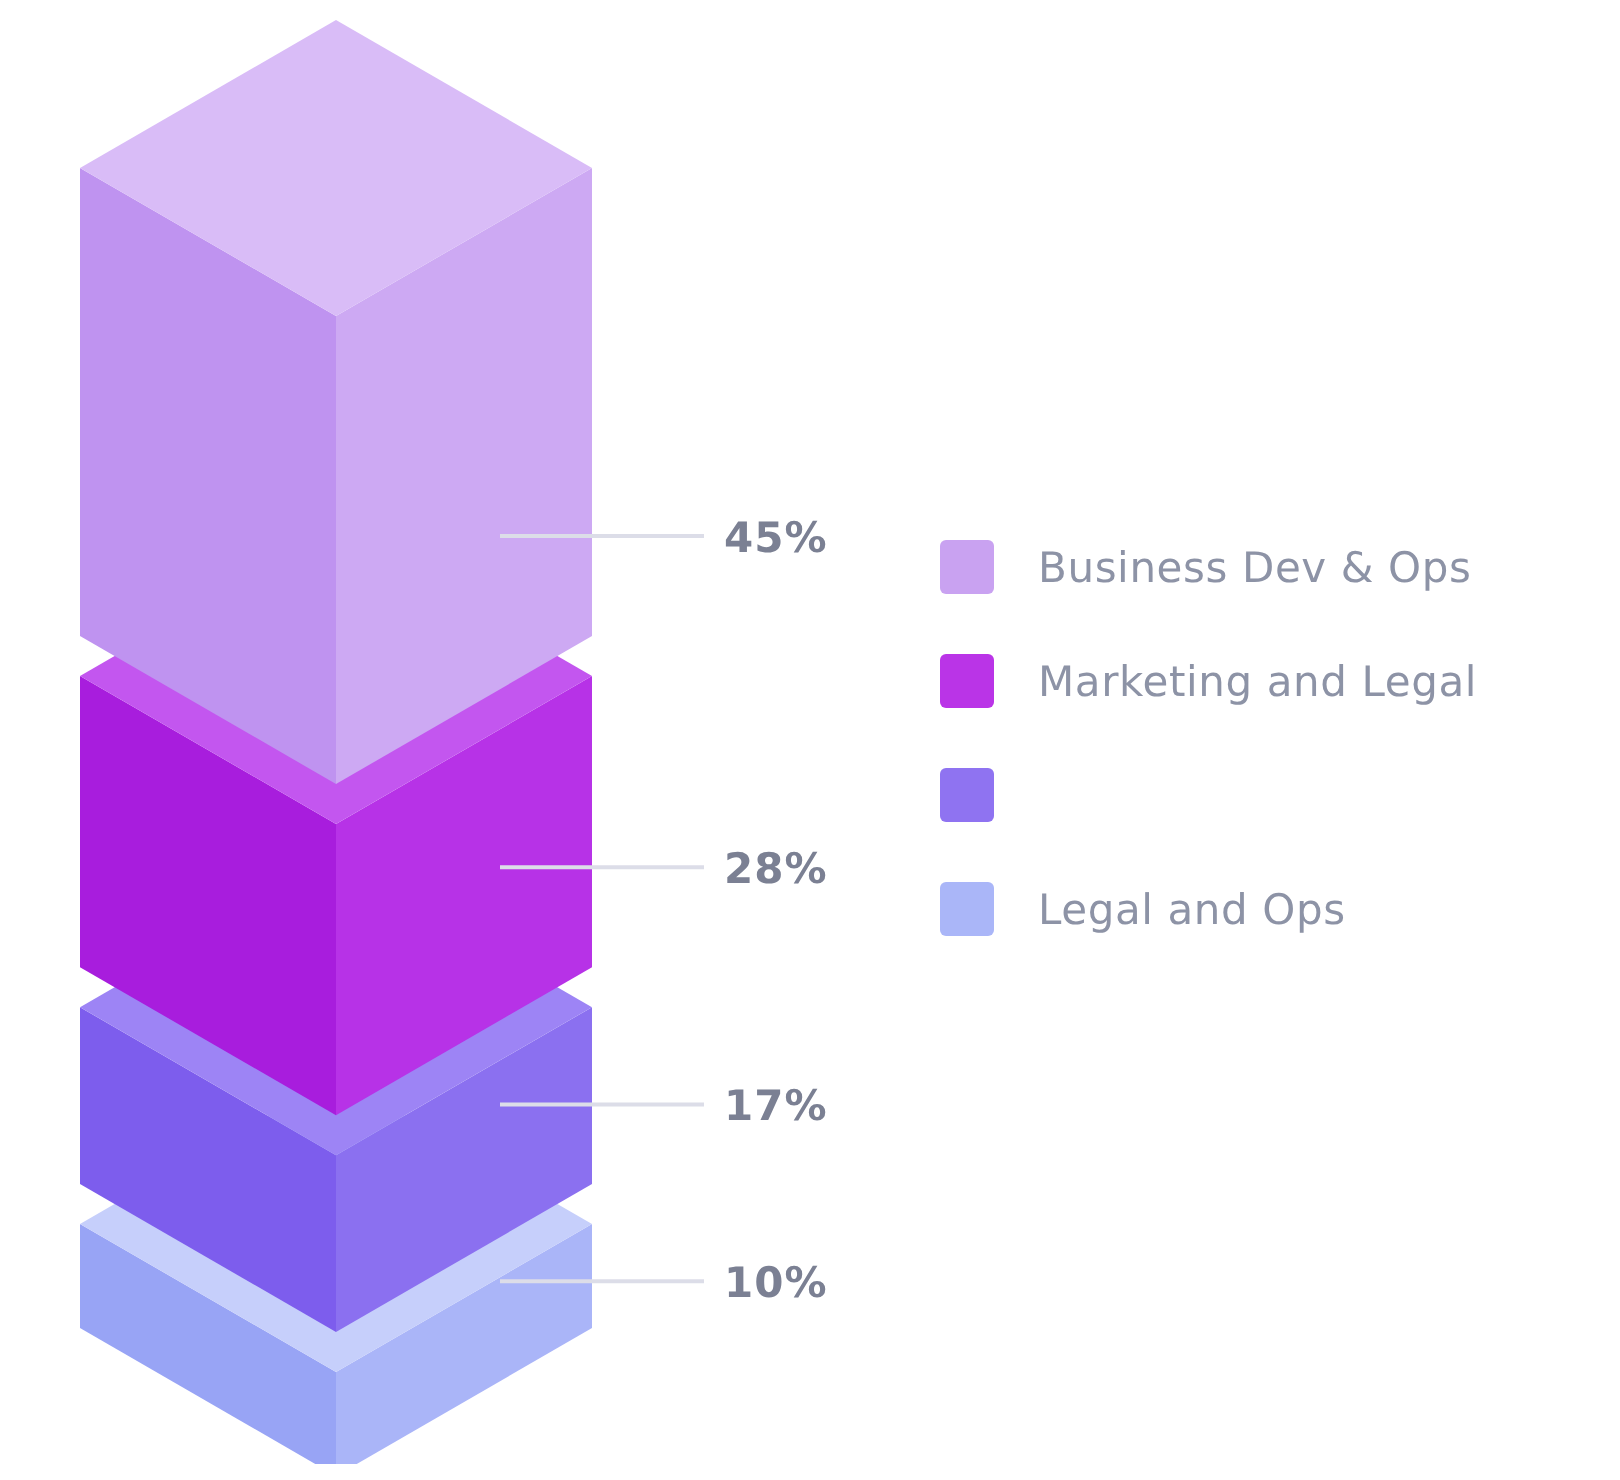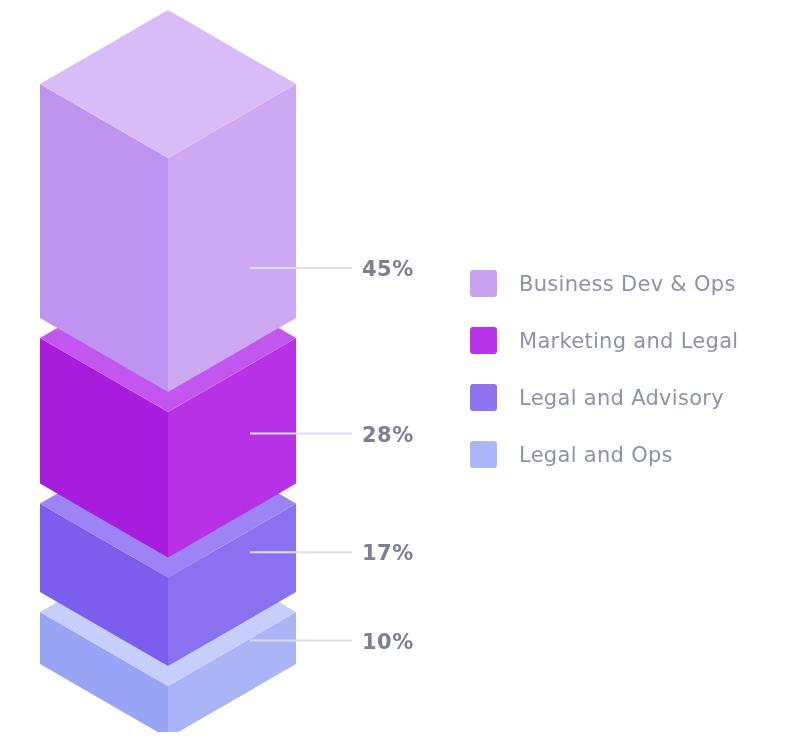--- a/index.html
+++ b/index.html
@@ -85,21 +85,20 @@
     <div class="legend-row">
       <span class="swatch" style="background: rgb(201, 162, 241);"></span>
       <span class="legend-label">Business Dev &amp; Ops</span>
     </div>
     <div class="legend-row">
       <span class="swatch" style="background: rgb(186, 52, 231);"></span>
       <span class="legend-label">Marketing and Legal</span>
     </div>
     <div class="legend-row">
       <span class="swatch" style="background: rgb(143, 115, 241);"></span>
-      <span class="legend-label">Legal and Advisory</span>
     </div>
     <div class="legend-row">
       <span class="swatch" style="background: rgb(170, 182, 248);"></span>
       <span class="legend-label">Legal and Ops</span>
     </div>
   </div>
 
 </div>
 
 </body></html>

